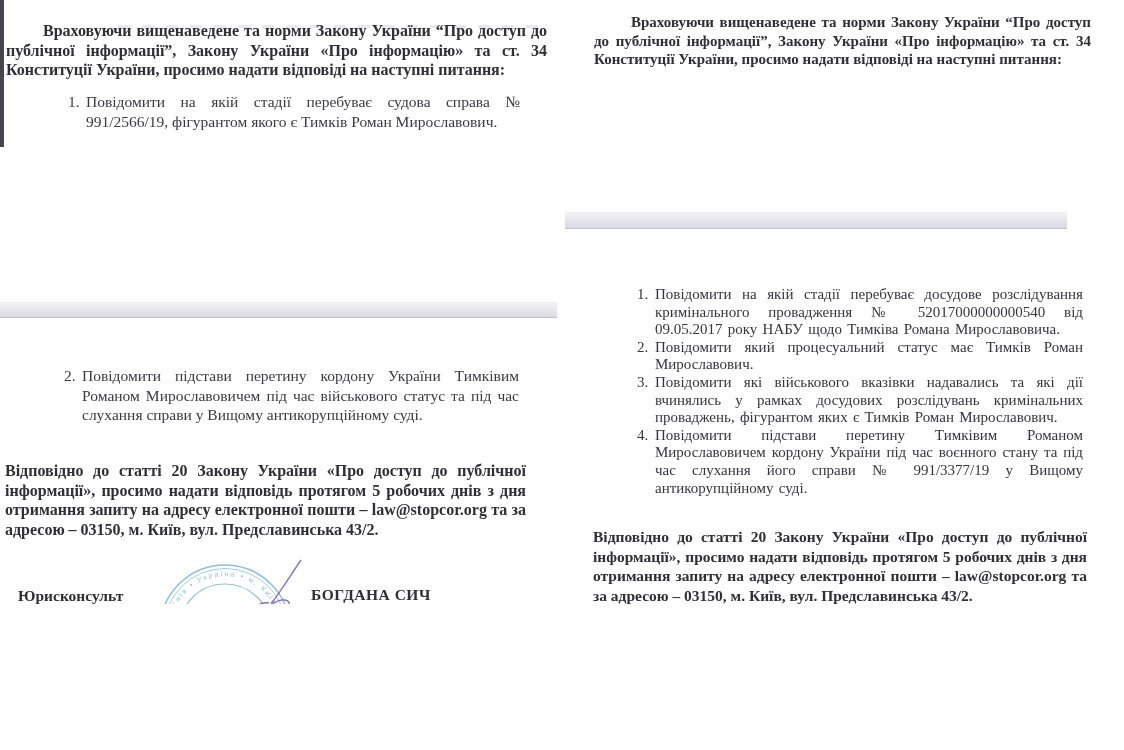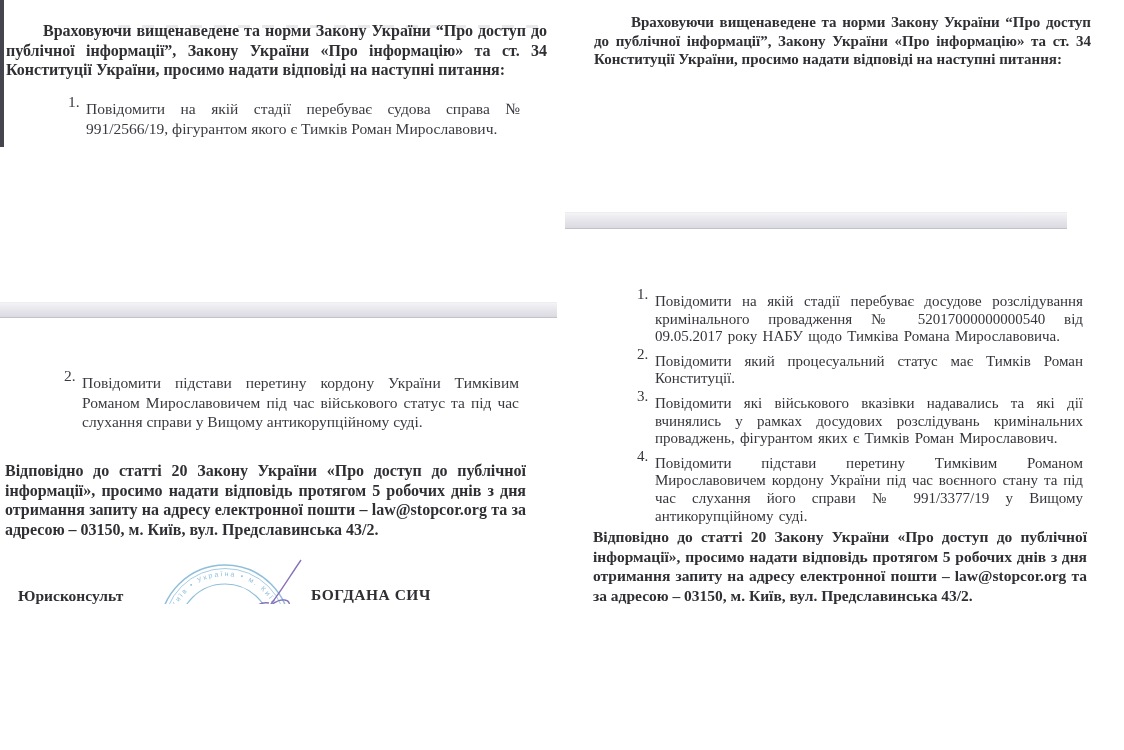--- a/index.html
+++ b/index.html
@@ -19,21 +19,21 @@
   .l-name{left:311px;top:586px;font-size:15.5px;letter-spacing:.5px;}
   
   .r-intro{left:594px;top:13px;width:497px;font-size:15px;line-height:18.6px;text-indent:37px;}
   .r-list{left:637px;top:286px;width:446px;}
   .r-closing{left:593px;top:527px;width:494px;font-size:15.5px;line-height:19.6px;}
   .r-role{left:595px;top:639px;font-size:15px;}
   .r-name{left:938px;top:641px;font-size:15px;letter-spacing:.5px;}
   
   .list-item{display:flex;align-items:flex-start;}
   .list-item .num{flex:0 0 18px;}
-  .list-item .item-text{flex:1 1 auto;text-align:justify;margin-top:7px;}
+  .list-item .item-text{flex:1 1 auto;text-align:justify;}
   .l-list-font{font-size:15.5px;line-height:19.5px;color:#3a3a40;}
   .r-list-font{font-size:15px;line-height:17.6px;color:#35353b;word-spacing:1.5px;}
   
   .edge-strip{left:0;top:0;width:4px;height:147px;background:#45454d;}
   .dash-row{left:118px;top:25px;width:432px;height:3px;opacity:.22;
     background:repeating-linear-gradient(90deg,#9a9aa5 0 12px,transparent 12px 24px);}
   .page-break{height:14px;
     background:linear-gradient(180deg,#f4f4f7 0%,#e7e7ec 45%,#dadae1 100%);
     border-bottom:1px solid #c2c2cb;border-top:1px solid #ededf1;}
   .pb-left{left:0;top:302px;width:557px;}
@@ -106,21 +106,21 @@
 
     <div class="abs page-break pb-right"></div>
 
     <div class="abs r-list r-list-font">
       <div class="list-item">
         <span class="num">1.</span>
         <span class="item-text">Повідомити на якій стадії перебуває досудове розслідування кримінального провадження № 52017000000000540 від 09.05.2017 року НАБУ щодо Тимківа Романа Мирославовича.</span>
       </div>
       <div class="list-item">
         <span class="num">2.</span>
-        <span class="item-text">Повідомити який процесуальний статус має Тимків Роман Конституції.</span>
+        <span class="item-text">Повідомити який процесуальний статус має Тимків Роман Мирославович.</span>
       </div>
       <div class="list-item">
         <span class="num">3.</span>
         <span class="item-text">Повідомити які військового вказівки надавались та які дії вчинялись у рамках досудових розслідувань кримінальних проваджень, фігурантом яких є Тимків Роман Мирославович.</span>
       </div>
       <div class="list-item">
         <span class="num">4.</span>
         <span class="item-text">Повідомити підстави перетину Тимківим Романом Мирославовичем кордону України під час воєнного стану та під час слухання його справи № 991/3377/19 у Вищому антикорупційному суді.</span>
       </div>
     </div>

